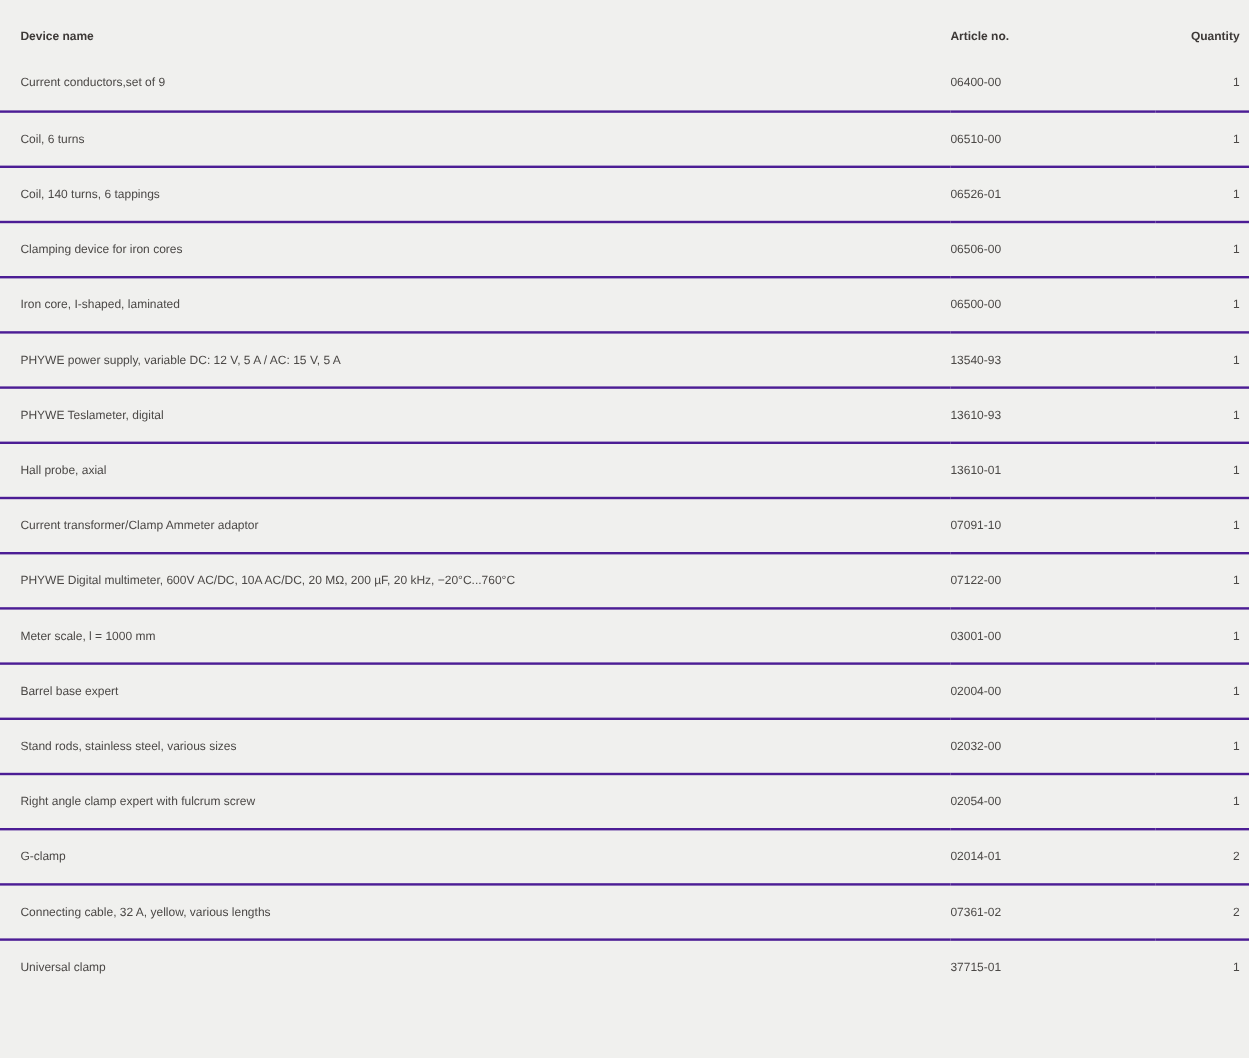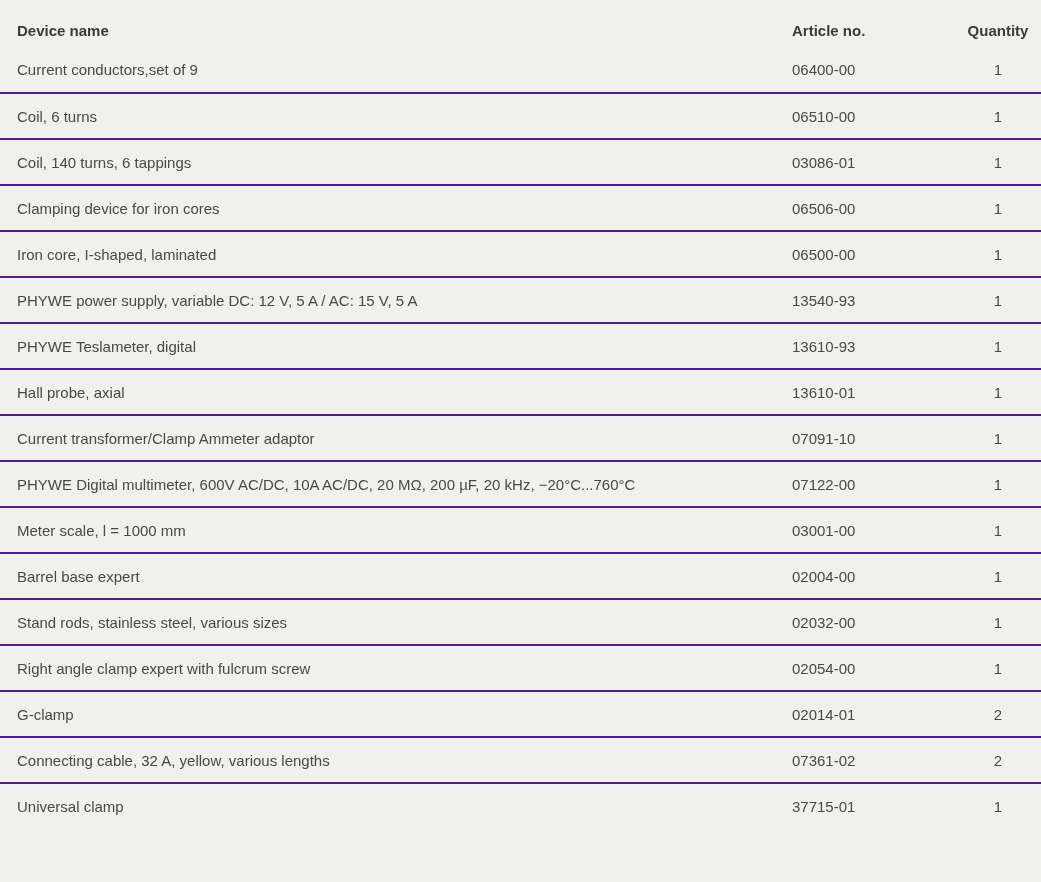--- a/index.html
+++ b/index.html
@@ -12,21 +12,21 @@
     background: #f0f0ee;
     font-family: "Liberation Sans", sans-serif;
     overflow: hidden;
   }
   table {
     width: 1041px;
     border-collapse: collapse;
     table-layout: fixed;
   }
   th, td {
-    font-size: 15px;
+    font-size: 10px;
     vertical-align: middle;
     padding: 0;
     overflow: hidden;
     white-space: nowrap;
   }
   thead th {
     height: 47px;
     box-sizing: border-box;
     padding-top: 13px;
     color: #3d3937;
@@ -36,21 +36,21 @@
   tbody td {
     height: 46px;
     box-sizing: border-box;
     color: #4b4846;
   }
   tbody tr + tr td {
     border-top: 2px solid #4c1d95;
   }
   .col-device { padding-left: 17px; }
   .col-article { text-align: left; }
-  .col-qty { text-align: center; padding-right: 8px; }
+  .col-qty { text-align: right; padding-right: 8px; }
 </style>
 </head>
 <body>
 
 <table>
   <colgroup>
     <col style="width:792px">
     <col style="width:171px">
     <col style="width:78px">
   </colgroup>
@@ -67,21 +67,21 @@
       <td class="col-article">06400-00</td>
       <td class="col-qty">1</td>
     </tr>
     <tr>
       <td class="col-device">Coil, 6 turns</td>
       <td class="col-article">06510-00</td>
       <td class="col-qty">1</td>
     </tr>
     <tr>
       <td class="col-device">Coil, 140 turns, 6 tappings</td>
-      <td class="col-article">03086-01</td>
+      <td class="col-article">06526-01</td>
       <td class="col-qty">1</td>
     </tr>
     <tr>
       <td class="col-device">Clamping device for iron cores</td>
       <td class="col-article">06506-00</td>
       <td class="col-qty">1</td>
     </tr>
     <tr>
       <td class="col-device">Iron core, I-shaped, laminated</td>
       <td class="col-article">06500-00</td>

